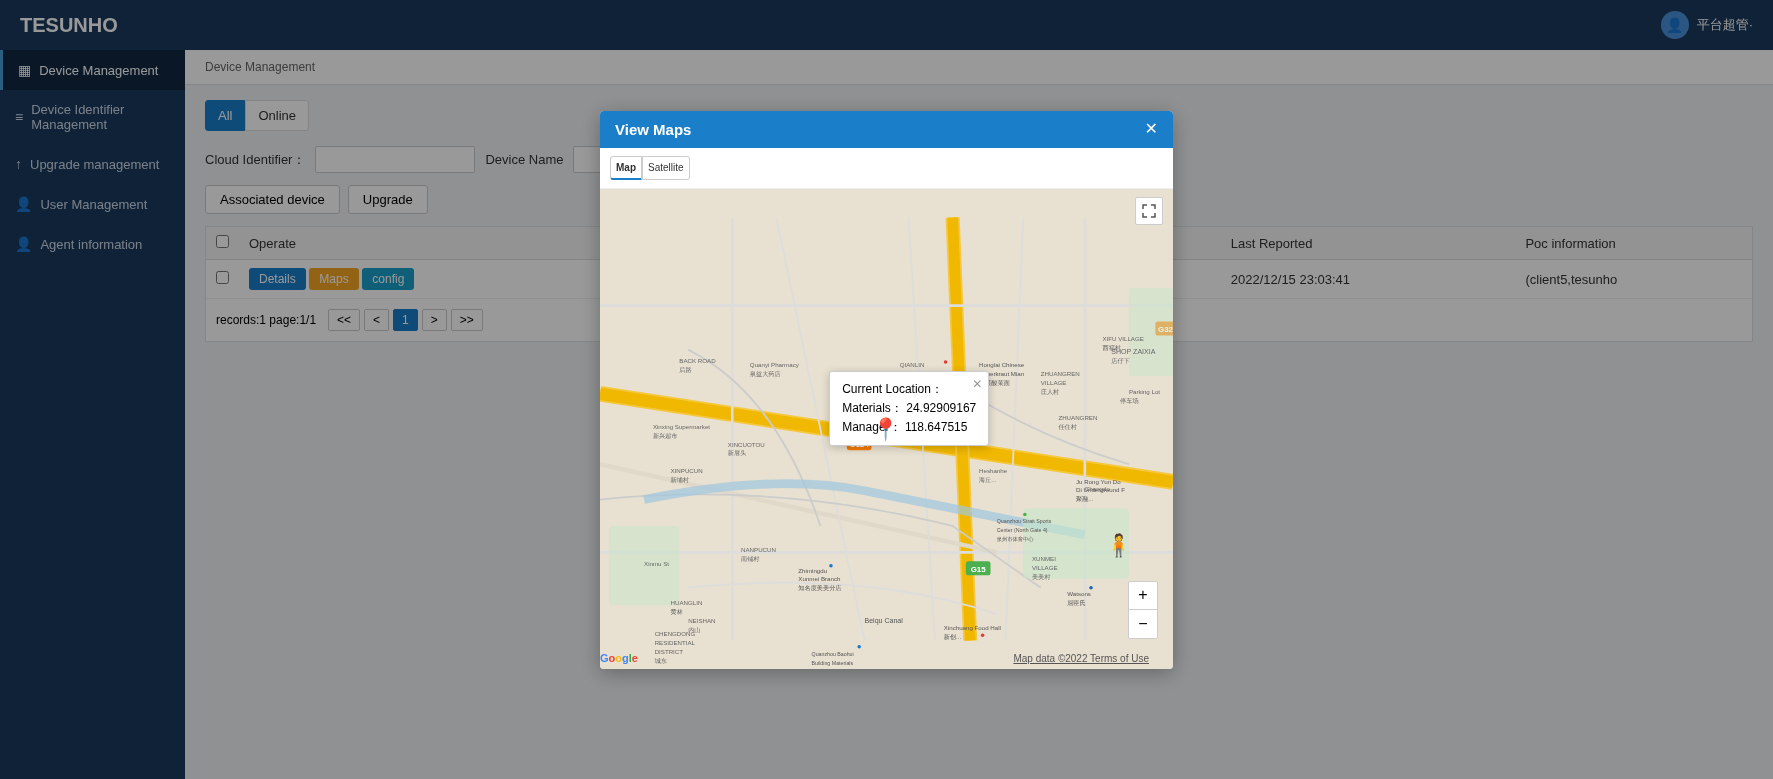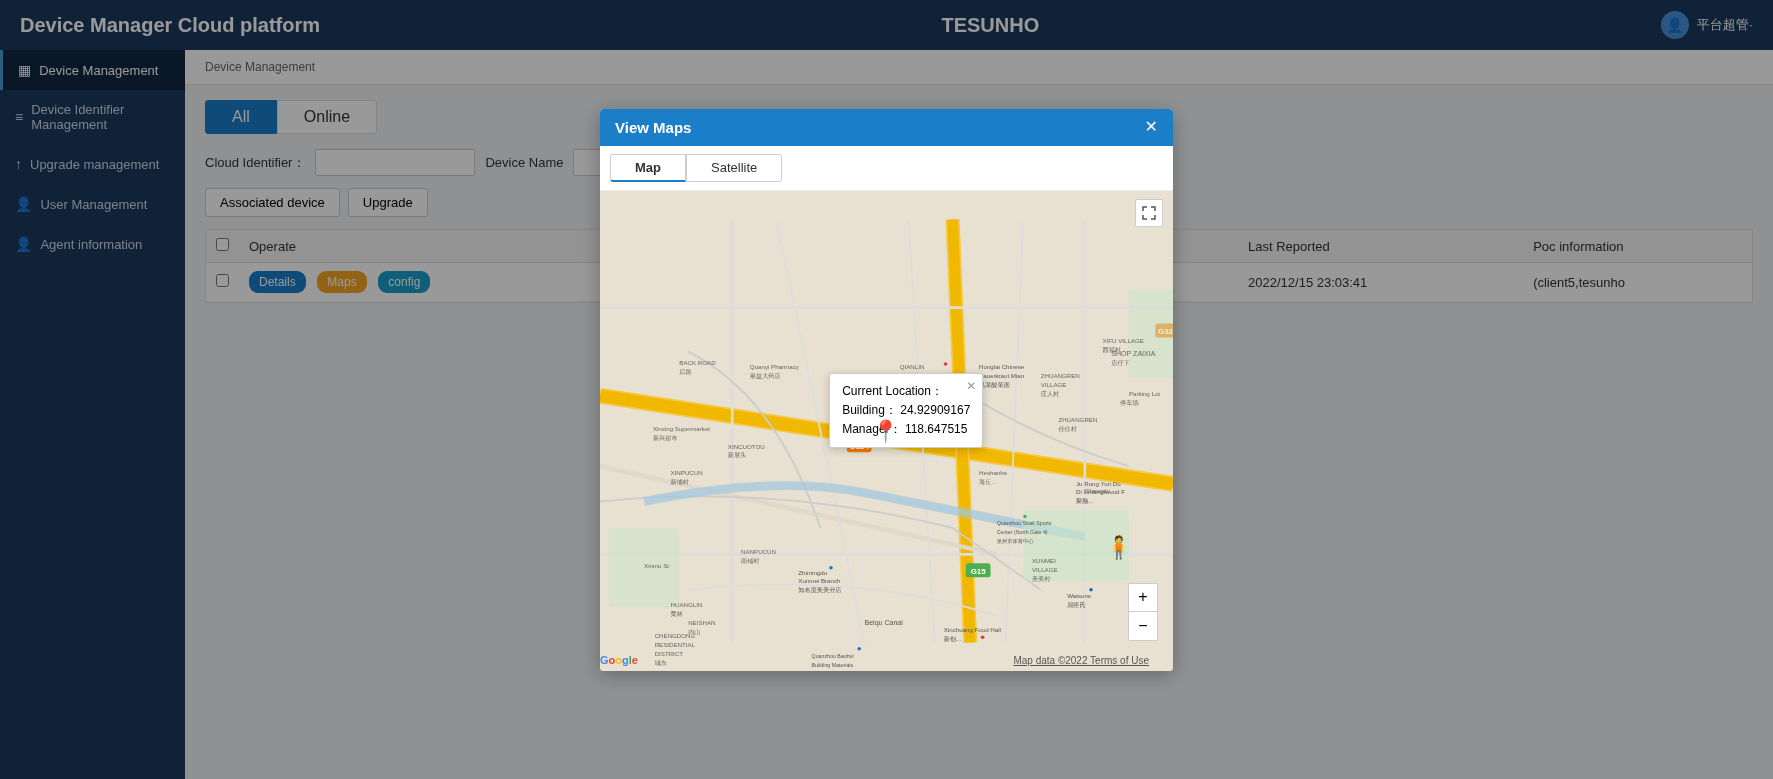--- a/index.html
+++ b/index.html
@@ -41,21 +41,21 @@
     .sidebar-item .icon { font-size: 14px; }
 
     
     .main { flex: 1; display: flex; flex-direction: column; overflow: hidden; }
     .breadcrumb { padding: 10px 20px; background: white; border-bottom: 1px solid #e0e0e0; font-size: 12px; color: #666; }
     .content { padding: 15px 20px; flex: 1; overflow: auto; }
 
     
     .tabs { display: flex; gap: 0; margin-bottom: 15px; }
     .tab {
-      padding: 7px 26px; cursor: pointer; font-size: 16px;
+      padding: 7px 12px; cursor: pointer; font-size: 13px;
       border: 1px solid #ddd; background: white; color: #333;
     }
     .tab.active { background: #1a7ec8; color: white; border-color: #1a7ec8; }
     .tab:first-child { border-radius: 3px 0 0 3px; }
     .tab:last-child { border-radius: 0 3px 3px 0; }
 
     
     .filter-row { display: flex; align-items: center; gap: 10px; margin-bottom: 12px; font-size: 13px; }
     .filter-label { color: #333; font-weight: normal; }
     .filter-input {
@@ -76,21 +76,21 @@
     th {
       background: #f5f5f5; border-bottom: 1px solid #ddd;
       padding: 8px 10px; text-align: left; font-weight: normal; color: #333;
     }
     td { padding: 8px 10px; border-bottom: 1px solid #f0f0f0; color: #333; }
     .checkbox-col { width: 30px; }
 
     
     .row-btn {
       padding: 4px 10px; border: none; cursor: pointer;
-      font-size: 12px; border-radius: 9px; color: white; margin-right: 8px;
+      font-size: 12px; border-radius: 3px; color: white; margin-right: 0;
     }
     .btn-blue { background: #1a7ec8; }
     .btn-orange { background: #f5a623; }
     .btn-teal { background: #1a9ec8; }
 
     
     .pagination { display: flex; align-items: center; gap: 4px; padding: 10px; font-size: 12px; }
     .page-info { margin-right: 8px; }
     .page-btn {
       padding: 3px 8px; border: 1px solid #ccc; background: white;
@@ -115,21 +115,21 @@
     .modal-header-title { font-size: 15px; font-weight: bold; }
     .modal-close {
       cursor: pointer; font-size: 16px; background: none; border: none;
       color: white; line-height: 1;
     }
     .modal-body { padding: 0; }
 
     
     .map-tabs { display: flex; gap: 0; padding: 8px 10px; border-bottom: 1px solid #eee; }
     .map-tab {
-      padding: 5px 24px; cursor: pointer; font-size: 13px;
+      padding: 5px 5px; cursor: pointer; font-size: 10px;
       background: white; color: #333; border: 1px solid #ccc; text-align: center;
     }
     .map-tab.active { background: white; color: #333; font-weight: bold; border-bottom: 2px solid #1a7ec8; }
     .map-tab:first-child { border-radius: 3px 0 0 3px; }
     .map-tab:last-child { border-radius: 0 3px 3px 0; }
 
     .map-container {
       position: relative; width: 100%; height: 480px;
       background: #e8e0d0; overflow: hidden;
     }
@@ -189,21 +189,20 @@
 
     
     .map-person {
       position: absolute; bottom: 110px; right: 40px; font-size: 22px; color: #f5a623;
     }
   </style>
 </head>
 <body>
 
 <div class="header">
-  <span class="header-title">Device Manager Cloud platform</span>
   <span class="header-brand">TESUNHO</span>
   <div class="header-user">
     <div class="header-avatar">
       <span>👤</span>
     </div>
     <span>平台超管·</span>
   </div>
 </div>
 
 <div class="layout">
@@ -281,20 +280,28 @@
                 <button class="row-btn btn-teal">config</button>
               </td>
               <td>1</td>
               <td>TESUNHO</td>
               <td>TESUNHO</td>
               <td>2022/12/15 23:03:41</td>
               <td>(client5,tesunho</td>
             </tr>
           </tbody>
         </table>
+        <div class="pagination">
+          <span class="page-info">records:1 page:1/1</span>
+          <button class="page-btn">&lt;&lt;</button>
+          <button class="page-btn">&lt;</button>
+          <button class="page-btn current">1</button>
+          <button class="page-btn">&gt;</button>
+          <button class="page-btn">&gt;&gt;</button>
+        </div>
       </div>
 
     </div>
   </div>
 </div>
 
 <div class="modal-overlay">
   <div class="modal">
     <div class="modal-header">
       <span class="modal-header-title">View Maps</span>
@@ -433,21 +440,21 @@
           <text x="390" y="556" font-size="7" fill="#555">XUNMEI</text>
           <text x="390" y="566" font-size="7" fill="#555">COMMUNITY</text>
           <text x="390" y="576" font-size="7" fill="#555">美美村</text>
         </svg>
 
         
         <div class="location-popup">
           <span class="location-popup-close">✕</span>
           <div>Current Location：</div>
           <div>
-            <span>Building：</span>
+            <span>Materials：</span>
             <span>24.92909167</span>
           </div>
           <div>
             <span>Manager：</span>
             <span>118.647515</span>
           </div>
         </div>
 
         
         <div class="map-pin">📍</div>

